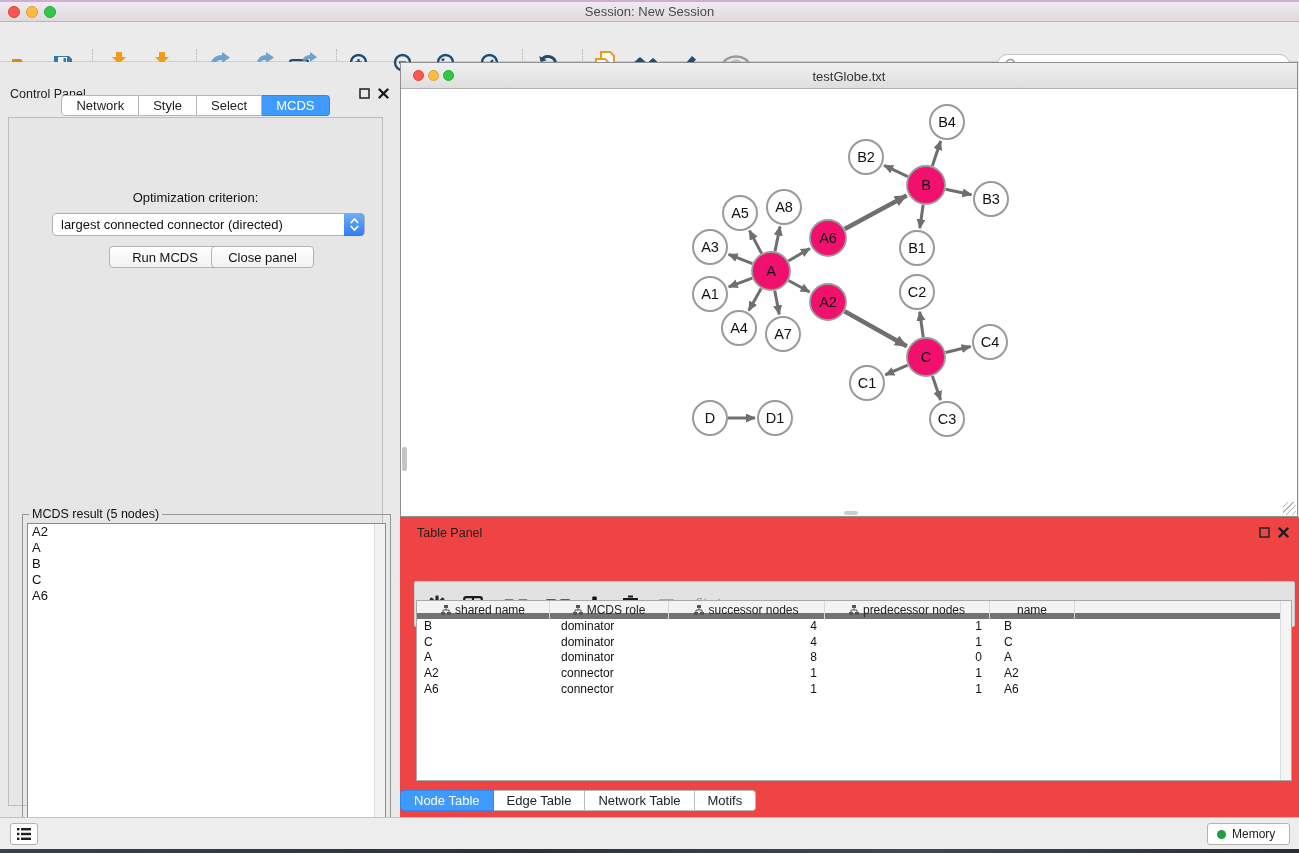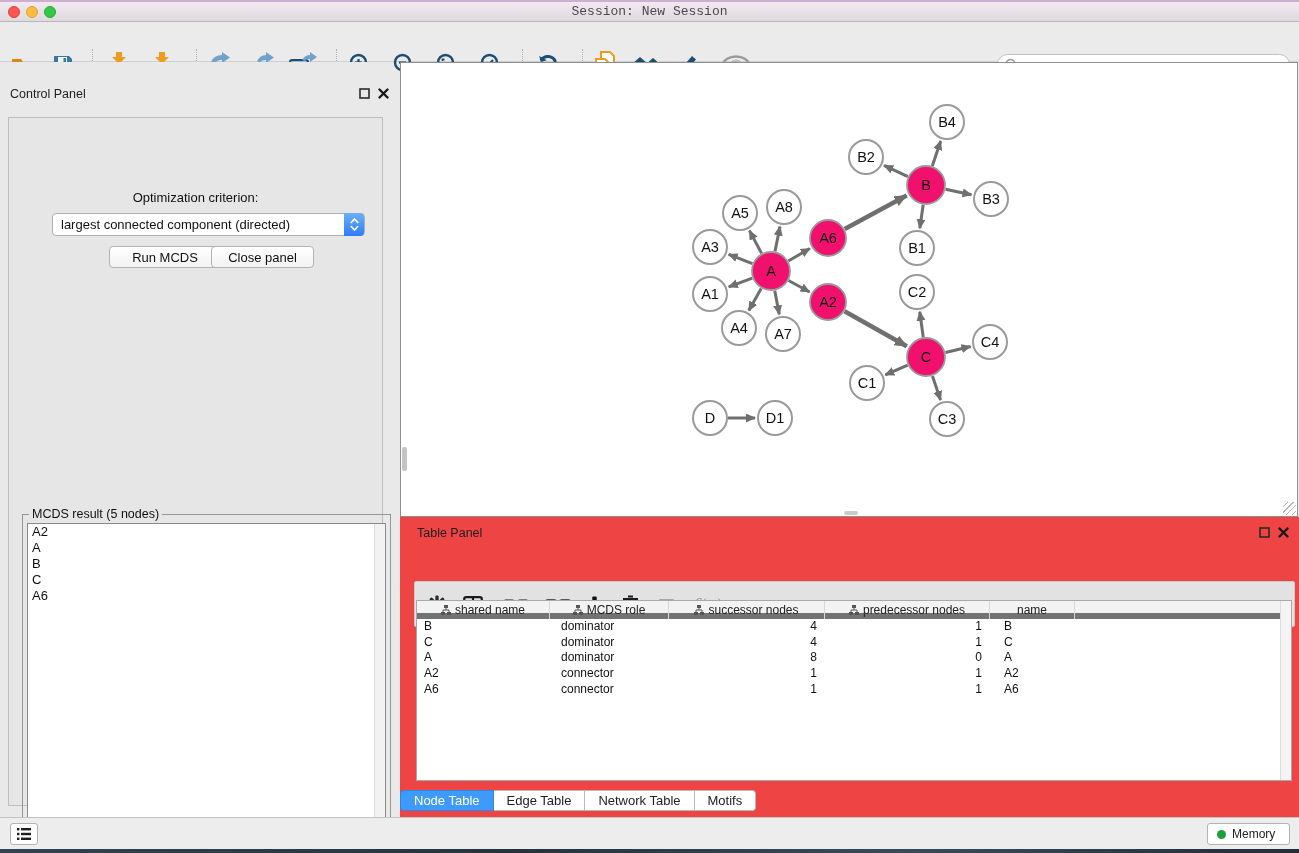--- a/index.html
+++ b/index.html
@@ -6,21 +6,21 @@
   html,body { width:1299px; height:853px; font-family:"Liberation Sans", sans-serif; background:#e9e9e9; overflow:hidden; }
 
   
   #titlebar { position:absolute; left:0; top:0; width:1299px; height:22px;
     background:linear-gradient(#f0ecf1,#dedade); border-bottom:1px solid #b9b5b9; }
   #titlebar .topline { position:absolute; left:0; top:0; width:100%; height:2px; background:#cfaed2; }
   .tl { position:absolute; top:6px; width:12px; height:12px; border-radius:50%; }
   .tl.red { background:#fc5753; border:1px solid #df3e38; left:8px; }
   .tl.yellow { background:#fdbc40; border:1px solid #de9f34; left:26px; }
   .tl.green { background:#33c748; border:1px solid #27aa35; left:44px; }
-  #titlebar .title { position:absolute; left:0; right:0; top:4px; text-align:center; font-size:13px; color:#4a4a4a;font-family:Liberation Mono, monospace; }
+  #titlebar .title { position:absolute; left:0; right:0; top:4px; text-align:center; font-size:13px; color:#4a4a4a; }
 
   
   #toolbar { position:absolute; left:0; top:22px; width:1299px; height:40px; background:#ebebeb; border-bottom:1px solid #cfcfcf; }
   .tb-btn { position:absolute; top:28px; width:34px; height:30px; display:flex; align-items:center; justify-content:center; cursor:default; }
   .tb-sep { position:absolute; top:27px; width:0; height:30px; border-left:1px dotted #b2b2b2; }
   #search-field { position:absolute; left:997px; top:32px; width:293px; height:21px; background:#fff; border:1px solid #c2c2c2; border-radius:11px; display:flex; align-items:center; padding-left:7px; }
   #search-field input { border:none; outline:none; font-size:12px; width:250px; background:transparent; }
 
   
   #control-panel { position:absolute; left:0; top:62px; width:391px; height:748px; background:#e9e9e9; }
@@ -302,21 +302,21 @@
           <g stroke="#1a1a1a" stroke-width="2.4" stroke-linecap="round">
             <line x1="1.5" y1="1.5" x2="9.5" y2="9.5"></line>
             <line x1="9.5" y1="1.5" x2="1.5" y2="9.5"></line>
           </g>
         </svg>
       </div>
   </div>
   <div id="cp-body">
     <div id="opt-label">Optimization criterion:</div>
     <div id="opt-dropdown">
-      <span>largest connected component (directed)</span>
+      <span>largest connected connector (directed)</span>
       <span id="opt-stepper">
           <svg width="9" height="6" viewBox="0 0 9 6">
             <path d="M0.8 5 L4.5 1 L8.2 5" fill="none" stroke="#fff" stroke-width="1.7"></path>
           </svg>
           <svg width="9" height="6" viewBox="0 0 9 6">
             <path d="M0.8 1 L4.5 5 L8.2 1" fill="none" stroke="#fff" stroke-width="1.7"></path>
           </svg>
         </span>
     </div>
     <div class="btn" id="run-btn">Run MCDS</div>
@@ -326,23 +326,35 @@
       <div id="mcds-list">
         <div id="mcds-scroll"></div>
       <div class="mcds-item">A2</div>
           <div class="mcds-item">A</div>
           <div class="mcds-item">B</div>
           <div class="mcds-item">C</div>
           <div class="mcds-item">A6</div>
         </div>
     </div>
   </div>
+  <div id="cp-tabs">
+      <div class="cp-tab">Network</div>
+      <div class="cp-tab">Style</div>
+      <div class="cp-tab">Select</div>
+      <div class="cp-tab active">MCDS</div>
+    </div>
 </div>
 
 <div id="network-window">
+  <div id="nw-titlebar">
+    <div class="tl red"></div>
+    <div class="tl yellow"></div>
+    <div class="tl green"></div>
+    <div id="nw-title">testGlobe.txt</div>
+  </div>
   <div id="nw-canvas">
     <svg id="net-svg" width="896" height="427" viewBox="0 0 896 427">
       <defs>
         <marker id="arrS" markerUnits="userSpaceOnUse" markerWidth="11" markerHeight="10" refX="9" refY="4.5" orient="auto">
             <path d="M0,0 L10,4.5 L0,9 z" fill="#6f6f6f"></path>
           </marker>
         <marker id="arrB" markerUnits="userSpaceOnUse" markerWidth="15" markerHeight="13" refX="12" refY="5.5" orient="auto">
             <path d="M0,0 L13,5.5 L0,11 z" fill="#6f6f6f"></path>
           </marker>
       </defs>

